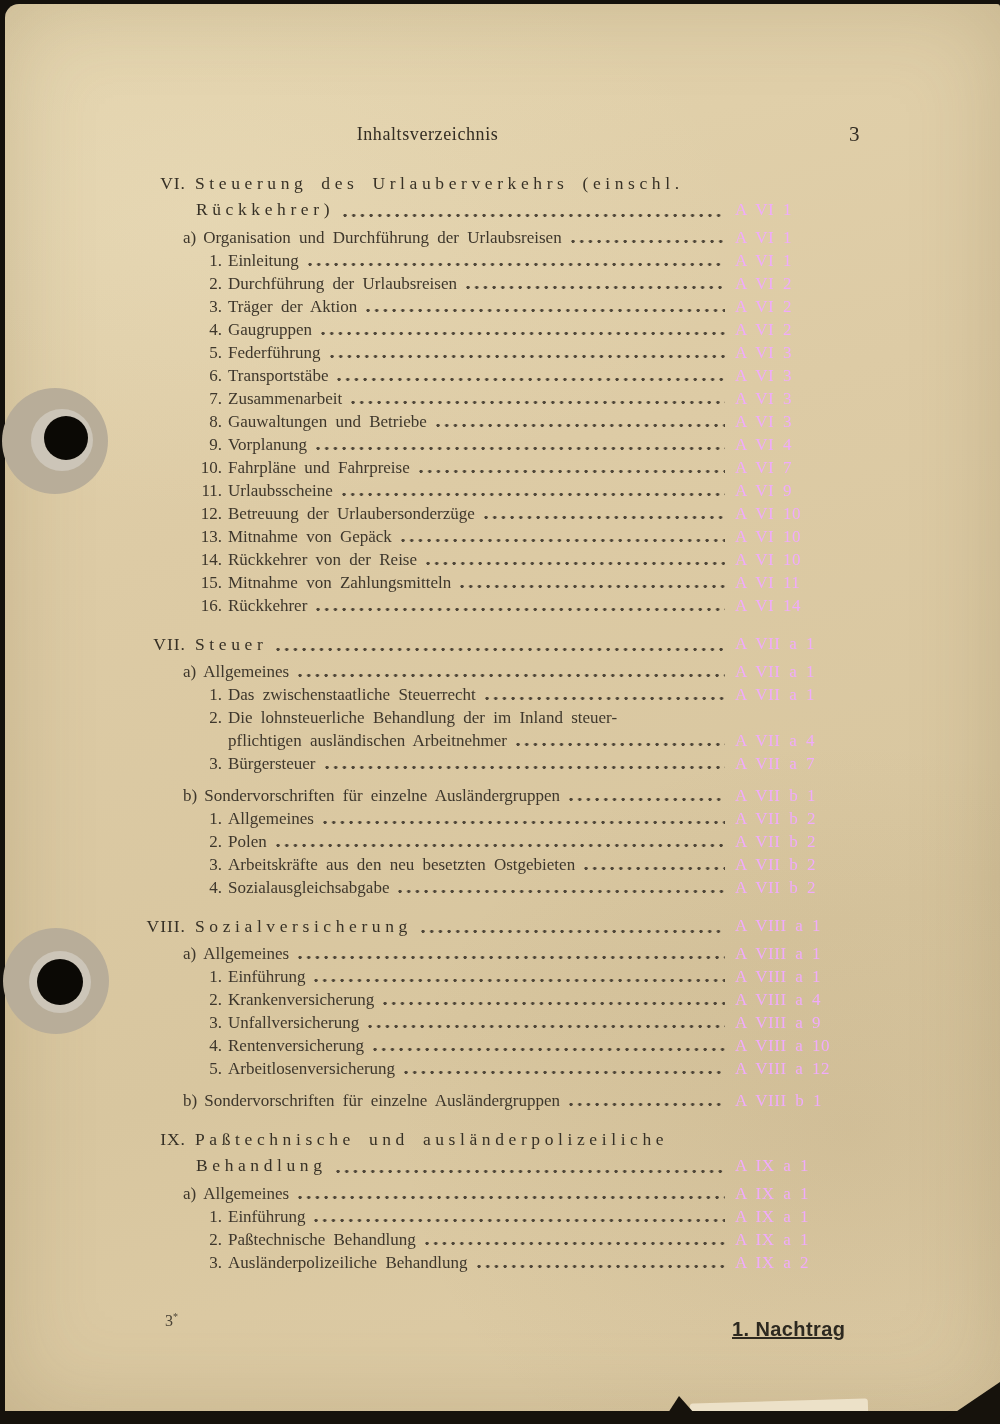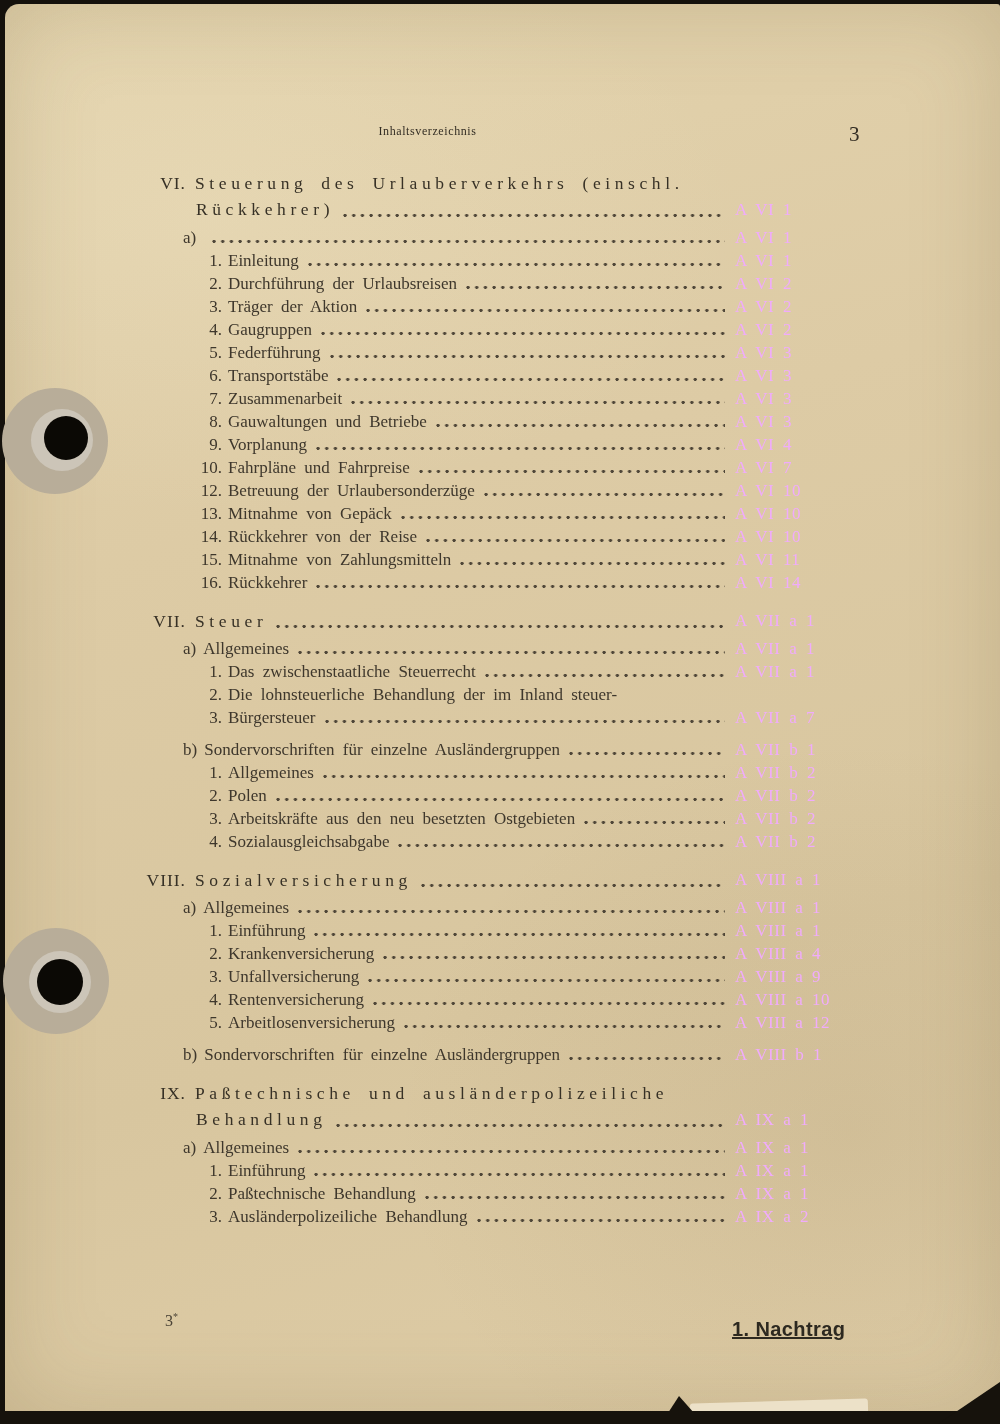--- a/index.html
+++ b/index.html
@@ -11,21 +11,21 @@
   .paper{position:absolute;top:4px;left:5px;right:0;bottom:13px;
     background:
       radial-gradient(ellipse 900px 500px at 20% 15%, rgba(245,235,205,.25), rgba(0,0,0,0) 60%),
       radial-gradient(ellipse 700px 600px at 85% 80%, rgba(120,95,55,.10), rgba(0,0,0,0) 65%),
       linear-gradient(165deg,#e3d3ad 0%,#ddcba5 35%,#d8c69f 68%,#dfcda7 100%);
     border-radius:14px 3px 0 0;
     box-shadow:inset 0 0 90px rgba(110,90,50,.22);}
 
   
   .title{position:absolute;top:124px;left:0;right:145px;text-align:center;
-    font-size:12px;color:#332d23;letter-spacing:.6px;}
+    font-size:18px;color:#332d23;letter-spacing:.6px;}
   .page-num{position:absolute;top:122px;left:849px;font-size:21px;color:#332d23;}
 
   
   .toc{position:absolute;top:170px;left:110px;width:743px;color:#3e372c;}
   .row{display:flex;align-items:baseline;line-height:23px;font-size:17px;word-spacing:4px;}
   .row.section,.row.section-cont{line-height:26px;font-size:17.5px;color:#373126;
     letter-spacing:4.6px;word-spacing:5px;}
   .section .marker{width:76px;text-align:right;letter-spacing:1px;flex-shrink:0;}
   .section .label{margin-left:9px;white-space:nowrap;}
   .section-cont{padding-left:86px;}
@@ -89,20 +89,21 @@
         <span class="marker">VI.</span>
         <span class="label">Steuerung des Urlauberverkehrs (einschl.</span>
       </div>
       <div class="row section-cont">
         <span class="label">Rückkehrer)</span>
         <span class="dots"></span>
         <span class="ref">A VI 1</span>
       </div>
       <div class="row sub gap-sm">
         <span class="marker">a)</span>
+        <span class="label">Organisation und Durchführung der Urlaubsreisen</span>
         <span class="dots"></span>
         <span class="ref">A VI 1</span>
       </div>
       <div class="row item">
         <span class="marker">1.</span>
         <span class="label">Einleitung</span>
         <span class="dots"></span>
         <span class="ref">A VI 1</span>
       </div>
       <div class="row item">
@@ -151,20 +152,26 @@
         <span class="marker">9.</span>
         <span class="label">Vorplanung</span>
         <span class="dots"></span>
         <span class="ref">A VI 4</span>
       </div>
       <div class="row item">
         <span class="marker">10.</span>
         <span class="label">Fahrpläne und Fahrpreise</span>
         <span class="dots"></span>
         <span class="ref">A VI 7</span>
+      </div>
+      <div class="row item">
+        <span class="marker">11.</span>
+        <span class="label">Urlaubsscheine</span>
+        <span class="dots"></span>
+        <span class="ref">A VI 9</span>
       </div>
       <div class="row item">
         <span class="marker">12.</span>
         <span class="label">Betreuung der Urlaubersonderzüge</span>
         <span class="dots"></span>
         <span class="ref">A VI 10</span>
       </div>
       <div class="row item">
         <span class="marker">13.</span>
         <span class="label">Mitnahme von Gepäck</span>
@@ -203,20 +210,25 @@
       </div>
       <div class="row item">
         <span class="marker">1.</span>
         <span class="label">Das zwischenstaatliche Steuerrecht</span>
         <span class="dots"></span>
         <span class="ref">A VII a 1</span>
       </div>
       <div class="row item">
         <span class="marker">2.</span>
         <span class="label">Die lohnsteuerliche Behandlung der im Inland steuer-</span>
+      </div>
+      <div class="row item-cont">
+        <span class="label">pflichtigen ausländischen Arbeitnehmer</span>
+        <span class="dots"></span>
+        <span class="ref">A VII a 4</span>
       </div>
       <div class="row item">
         <span class="marker">3.</span>
         <span class="label">Bürgersteuer</span>
         <span class="dots"></span>
         <span class="ref">A VII a 7</span>
       </div>
       <div class="row sub gap-md">
         <span class="marker">b)</span>
         <span class="label">Sondervorschriften für einzelne Ausländergruppen</span>

